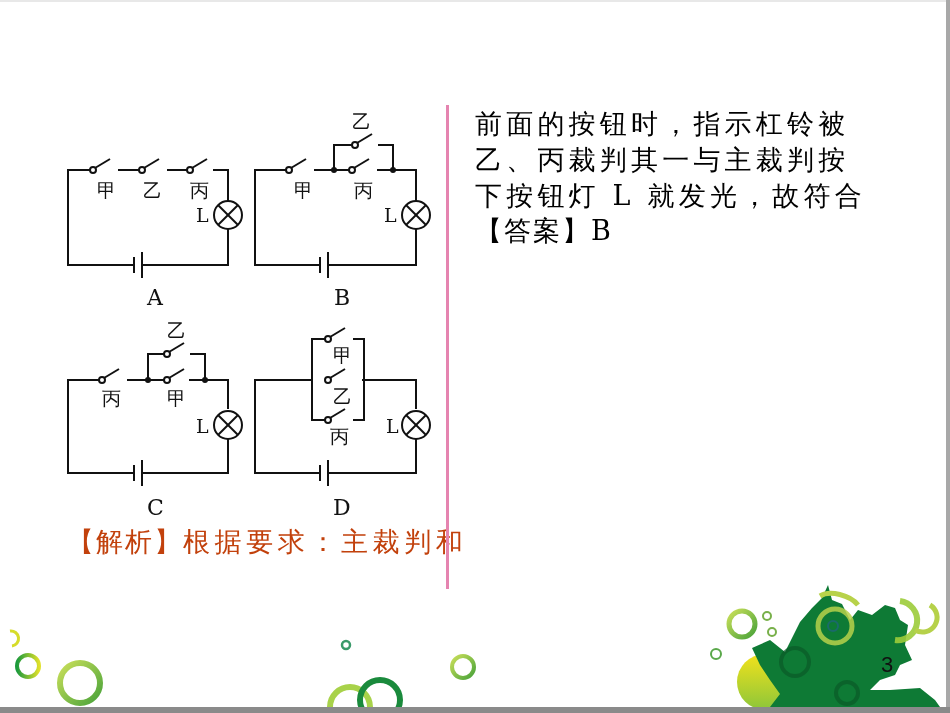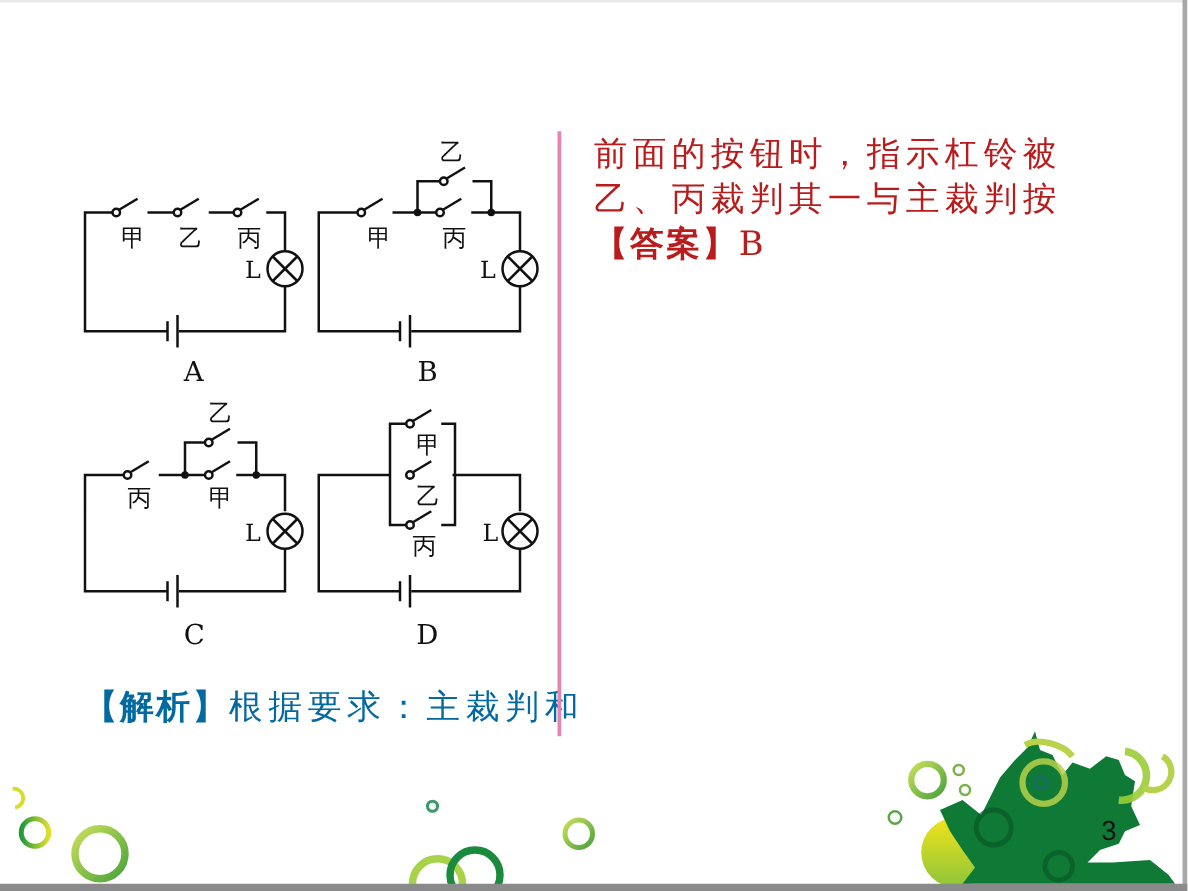--- a/index.html
+++ b/index.html
@@ -5,26 +5,26 @@
   html, body { margin:0; padding:0; }
   body { width:950px; height:713px; position:relative; overflow:hidden; background:#ffffff;
          font-family:"DejaVu Serif", "Liberation Serif", serif; }
   .slide { position:absolute; left:0; top:0; width:947px; height:707px; background:#fff; }
   .frame-top { position:absolute; left:0; top:0; width:950px; height:2px; background:#e8e8e8; }
   .frame-right { position:absolute; left:946px; top:0; width:4px; height:713px; background:#a8a8a8; }
   .frame-bottom { position:absolute; left:0; top:707px; width:950px; height:6px; background:#8a8a8a; }
   .diagrams { position:absolute; left:0; top:0; width:450px; height:530px; }
   svg text { font-family:"DejaVu Serif","Liberation Serif",serif; }
   .divider { position:absolute; left:446px; top:105px; width:3px; height:484px; background:#e584b0; }
-  .analysis { position:absolute; left:67px; top:548px; width:370px; font-size:27px; line-height:36px;
-              color:#0369a1; letter-spacing:4.6px; white-space:nowrap; }
+  .analysis { position:absolute; left:67px; top:524px; width:370px; font-size:27px; line-height:36px;
+              color:#c2410c; letter-spacing:4.6px; white-space:nowrap; }
   .right-col { position:absolute; left:475px; top:106px; width:370px; font-size:27px; line-height:35.8px;
-               color:#b91c1c; letter-spacing:4.2px; white-space:nowrap; }
+               color:#000000; letter-spacing:4.2px; white-space:nowrap; }
   .line { display:block; }
-  .bold { font-weight:bold; letter-spacing:2px; }
+  .bold { font-weight:normal; letter-spacing:2px; }
   .page-num { position:absolute; left:881px; top:652px; font-family:"Liberation Sans","DejaVu Sans",sans-serif;
               font-size:22px; color:#111; }
   .deco { position:absolute; left:0; top:560px; width:950px; height:150px; }
 </style>
 </head>
 <body>
 
 <div class="slide">
 
   <svg class="diagrams" width="450" height="530" viewBox="0 0 450 530">
@@ -149,20 +149,21 @@
 
   <div class="analysis">
     <span class="line"><span class="bold">【解析】</span><span>根据要求：主裁判和</span></span>
   </div>
 
   <div class="divider"></div>
 
   <div class="right-col">
     <span class="line">前面的按钮时，指示杠铃被</span>
     <span class="line">乙、丙裁判其一与主裁判按</span>
+    <span class="line">下按钮灯 L 就发光，故符合</span>
     <span class="line"><span class="bold">【答案】</span><span>B</span></span>
   </div>
 
   <svg class="deco" width="950" height="150" viewBox="0 560 950 150">
     <defs>
       <linearGradient id="ringG1" x1="0" y1="0" x2="1" y2="1">
         <stop offset="0" stop-color="#c9df5a"></stop>
           <stop offset="1" stop-color="#4aa33a"></stop>
       </linearGradient>
       <linearGradient id="ringG2" x1="0" y1="0" x2="1" y2="0">

